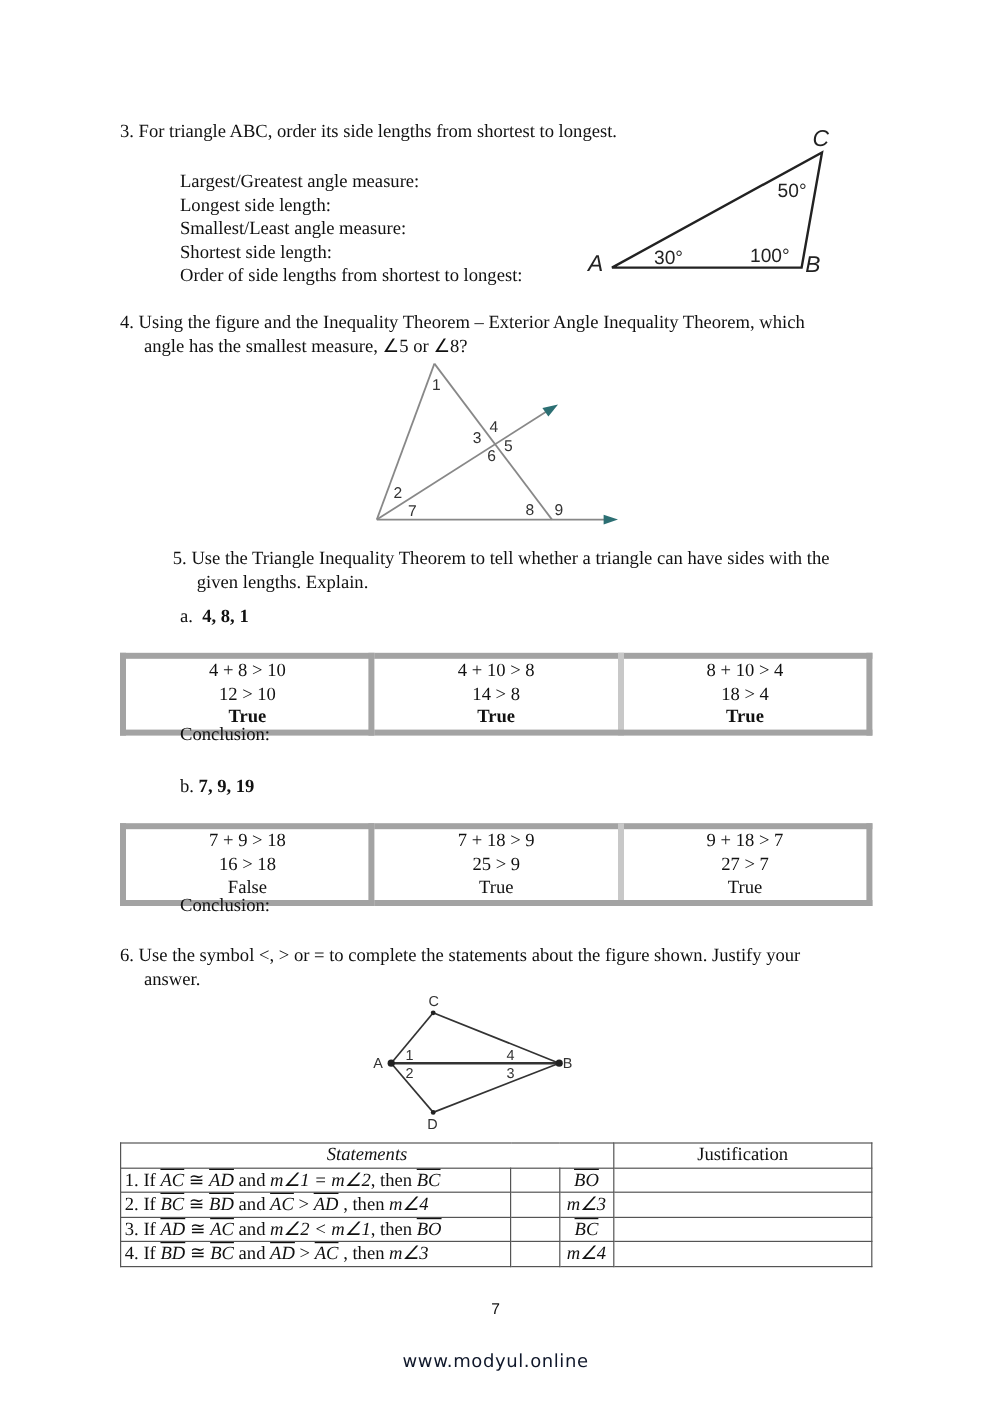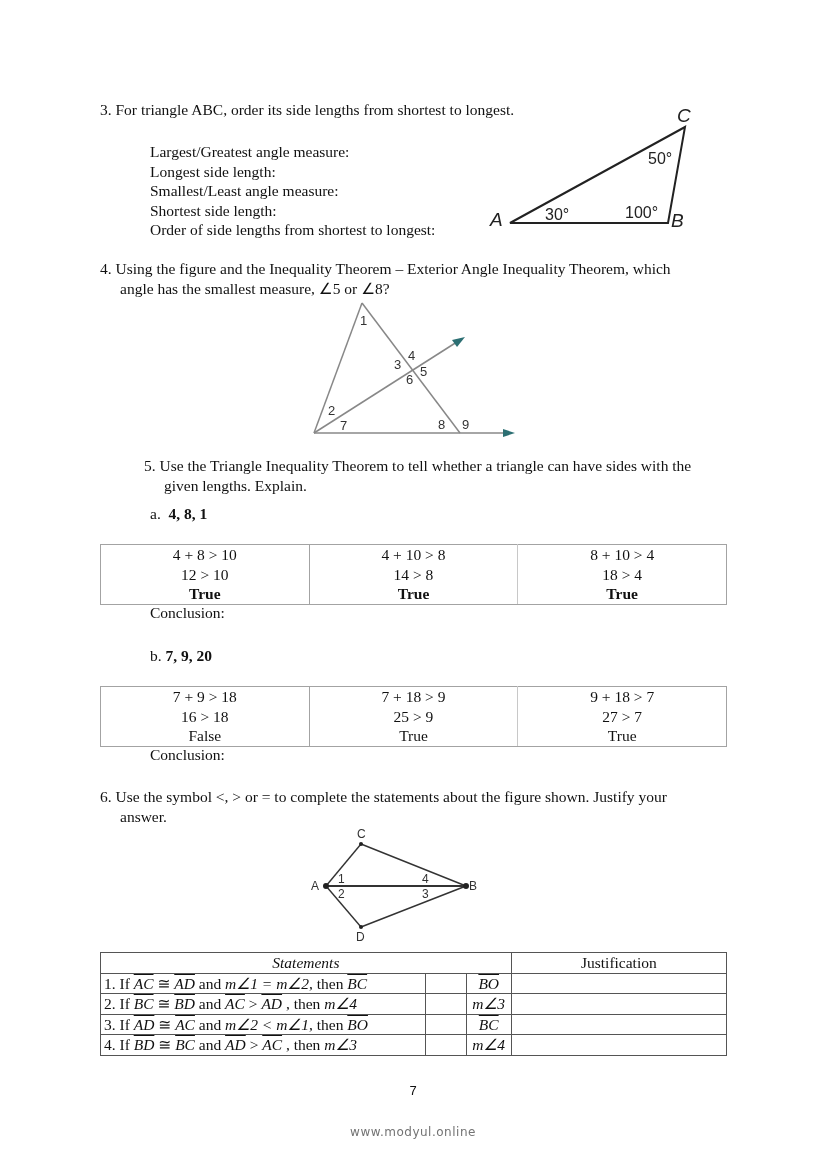--- a/index.html
+++ b/index.html
@@ -5,36 +5,36 @@
   html, body { margin: 0; padding: 0; background: #ffffff; }
   body { width: 826px; height: 1169px; position: relative; overflow: hidden;
          font-family: "Liberation Serif", serif; color: #111; font-size: 15.5px; }
   .abs { position: absolute; }
   .q { left: 100px; width: 640px; line-height: 20px; }
   .q .indent { display: block; padding-left: 20px; }
   .prompt-list { left: 150px; line-height: 19.5px; }
   .prompt-list div { white-space: nowrap; }
   svg text { font-family: "Liberation Sans", sans-serif; }
   table { border-collapse: collapse; position: absolute; }
-  .ineq td { border: 1px solid #a3a3a3; text-align: center; line-height: 19.5px;
+  .ineq td { border: 5px solid #a3a3a3; text-align: center; line-height: 19.5px;
              width: 208px; padding: 0; vertical-align: top; }
   .ineq td:nth-child(2) { border-left-color: #c8c8c8; border-right-color: #c8c8c8; }
   .bold { font-weight: bold; }
   .conclusion { left: 150px; }
   .sub { left: 150px; }
   .stmt td { border: 1px solid #555; height: 19.5px; padding: 0 3px; line-height: 19.5px; white-space: nowrap; }
   .stmt .hdr td { text-align: center; }
   .stmt tr + tr td { border-top-color: #bbb; }
   .math { font-style: italic; }
   .ovl { text-decoration: overline; font-style: italic; margin-top: 32px; }
   .ctr { text-align: center; }
   .page-num { left: 0; width: 826px; text-align: center; top: 1083px;
               font-family: "Liberation Sans", sans-serif; font-size: 13px; }
   .watermark { left: 0; width: 826px; text-align: center; top: 1125px;
-               font-family: "DejaVu Sans", sans-serif; font-size: 12px; color: #737373; letter-spacing: 0.5px; }
+               font-family: "DejaVu Sans", sans-serif; font-size: 15px; color: #0f172a; letter-spacing: 0.5px; }
 </style>
 </head>
 <body>
 
 <div class="abs q" style="top:100px;">3. For triangle ABC, order its side lengths from shortest to longest.</div>
 <div class="abs prompt-list" style="top:142px;">
   <div>Largest/Greatest angle measure:</div>
   <div>Longest side length:</div>
   <div>Smallest/Least angle measure:</div>
   <div>Shortest side length:</div>
@@ -103,21 +103,21 @@
       <div>18 &gt; 4</div>
       <div class="bold">True</div>
     </td>
   </tr>
 </tbody>
   </table>
 <div class="abs conclusion" style="top:604px;">Conclusion:</div>
 
 <div class="abs sub" style="top:647px;">
   <span>b.</span>
-  <span class="bold">7, 9, 20</span>
+  <span class="bold">7, 9, 19</span>
 </div>
 <table class="ineq" style="left:100px; top:686px; width:627px;">
   <tbody>
       <tr>
     <td>
       <div>7 + 9 &gt; 18</div>
       <div>16 &gt; 18</div>
       <div>False</div>
     </td>
     <td>

